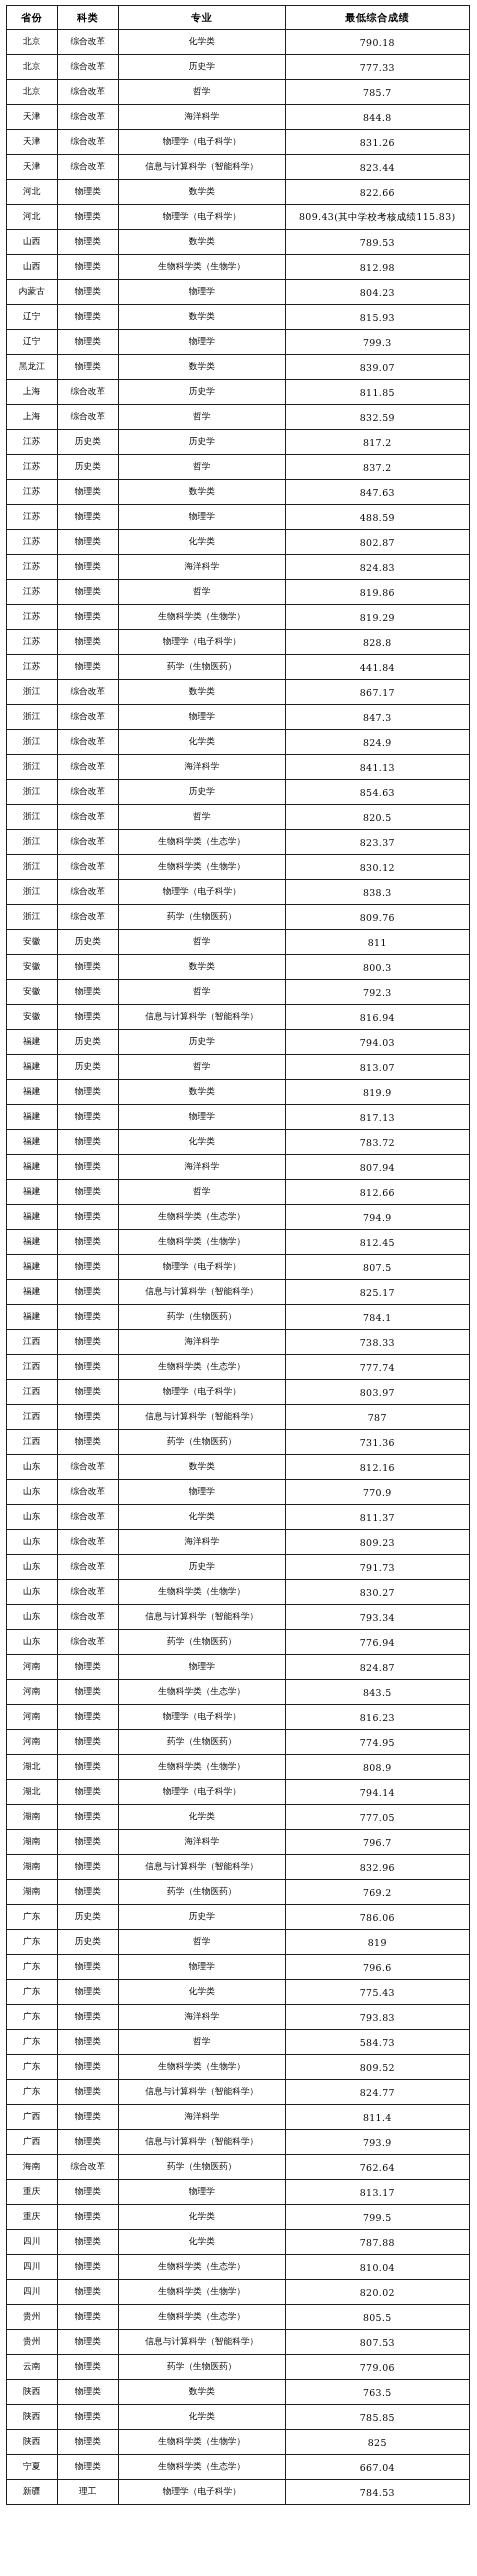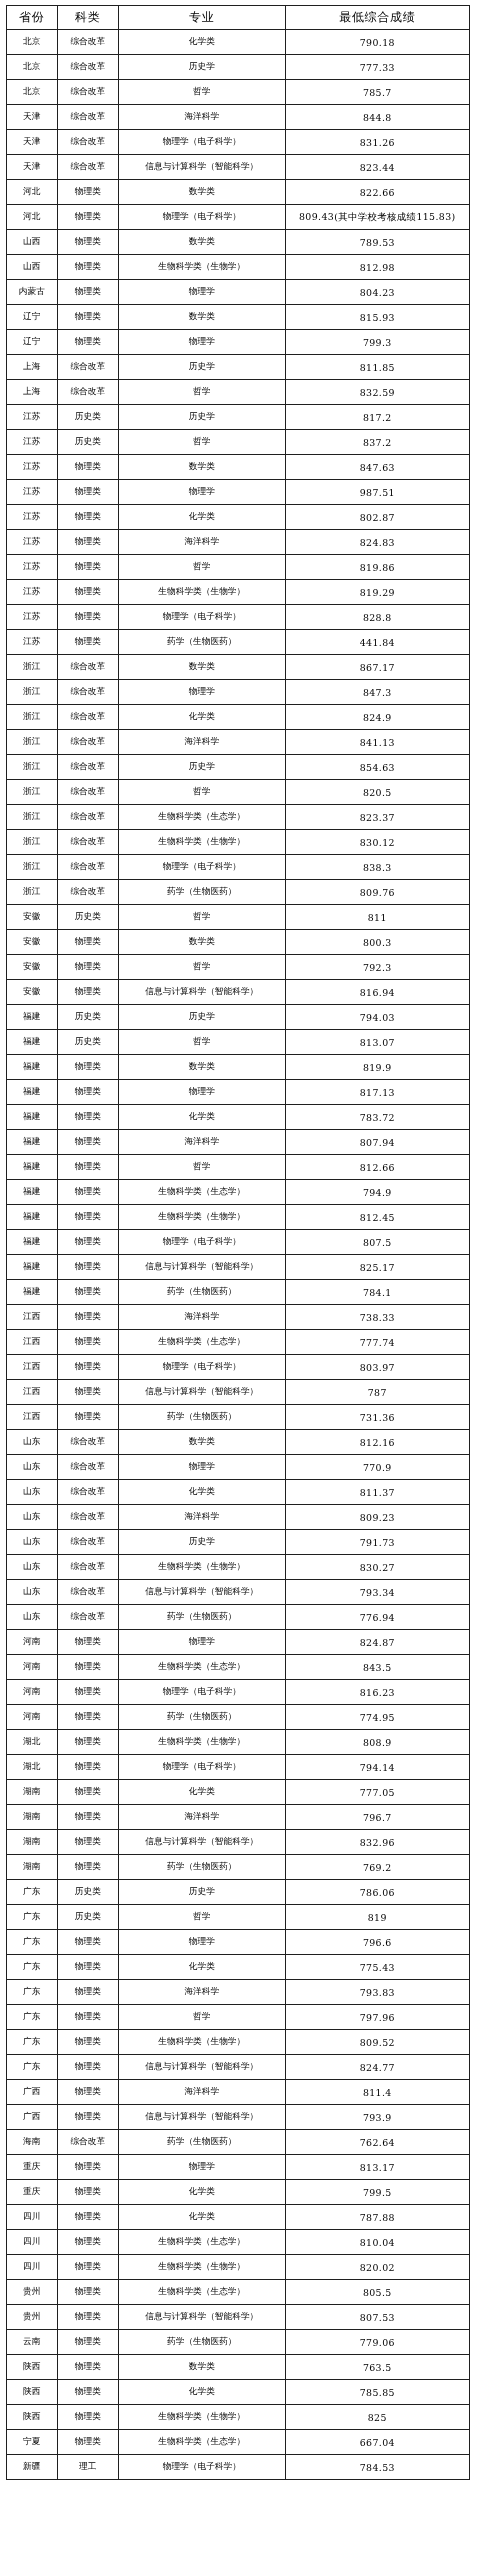--- a/index.html
+++ b/index.html
@@ -26,22 +26,22 @@
   table.scores td {
     border: 0.7px solid #1f1f1f;
     text-align: center;
     vertical-align: middle;
     padding: 0 1.5px;
     overflow: hidden;
     white-space: nowrap;
   }
   table.scores thead th {
     height: 23px;
-    font-size: 12px;
-    font-weight: normal;
+    font-size: 10px;
+    font-weight: bold;
     letter-spacing: 0.7px;
   }
   table.scores tbody td {
     height: 24px;
     font-size: 8.7px;
   }
   table.scores tbody td.score-cell {
     font-size: 9.4px;
     letter-spacing: 0.4px;
   }
@@ -142,20 +142,26 @@
           <td>数学类</td>
           <td class="score-cell">815.93</td>
         </tr>
         <tr>
           <td>辽宁</td>
           <td>物理类</td>
           <td>物理学</td>
           <td class="score-cell">799.3</td>
         </tr>
         <tr>
+          <td>黑龙江</td>
+          <td>物理类</td>
+          <td>数学类</td>
+          <td class="score-cell">839.07</td>
+        </tr>
+        <tr>
           <td>上海</td>
           <td>综合改革</td>
           <td>历史学</td>
           <td class="score-cell">811.85</td>
         </tr>
         <tr>
           <td>上海</td>
           <td>综合改革</td>
           <td>哲学</td>
           <td class="score-cell">832.59</td>
@@ -175,21 +181,21 @@
         <tr>
           <td>江苏</td>
           <td>物理类</td>
           <td>数学类</td>
           <td class="score-cell">847.63</td>
         </tr>
         <tr>
           <td>江苏</td>
           <td>物理类</td>
           <td>物理学</td>
-          <td class="score-cell">987.51</td>
+          <td class="score-cell">488.59</td>
         </tr>
         <tr>
           <td>江苏</td>
           <td>物理类</td>
           <td>化学类</td>
           <td class="score-cell">802.87</td>
         </tr>
         <tr>
           <td>江苏</td>
           <td>物理类</td>
@@ -541,21 +547,21 @@
         <tr>
           <td>广东</td>
           <td>物理类</td>
           <td>海洋科学</td>
           <td class="score-cell">793.83</td>
         </tr>
         <tr>
           <td>广东</td>
           <td>物理类</td>
           <td>哲学</td>
-          <td class="score-cell">797.96</td>
+          <td class="score-cell">584.73</td>
         </tr>
         <tr>
           <td>广东</td>
           <td>物理类</td>
           <td>生物科学类（生物学）</td>
           <td class="score-cell">809.52</td>
         </tr>
         <tr>
           <td>广东</td>
           <td>物理类</td>

